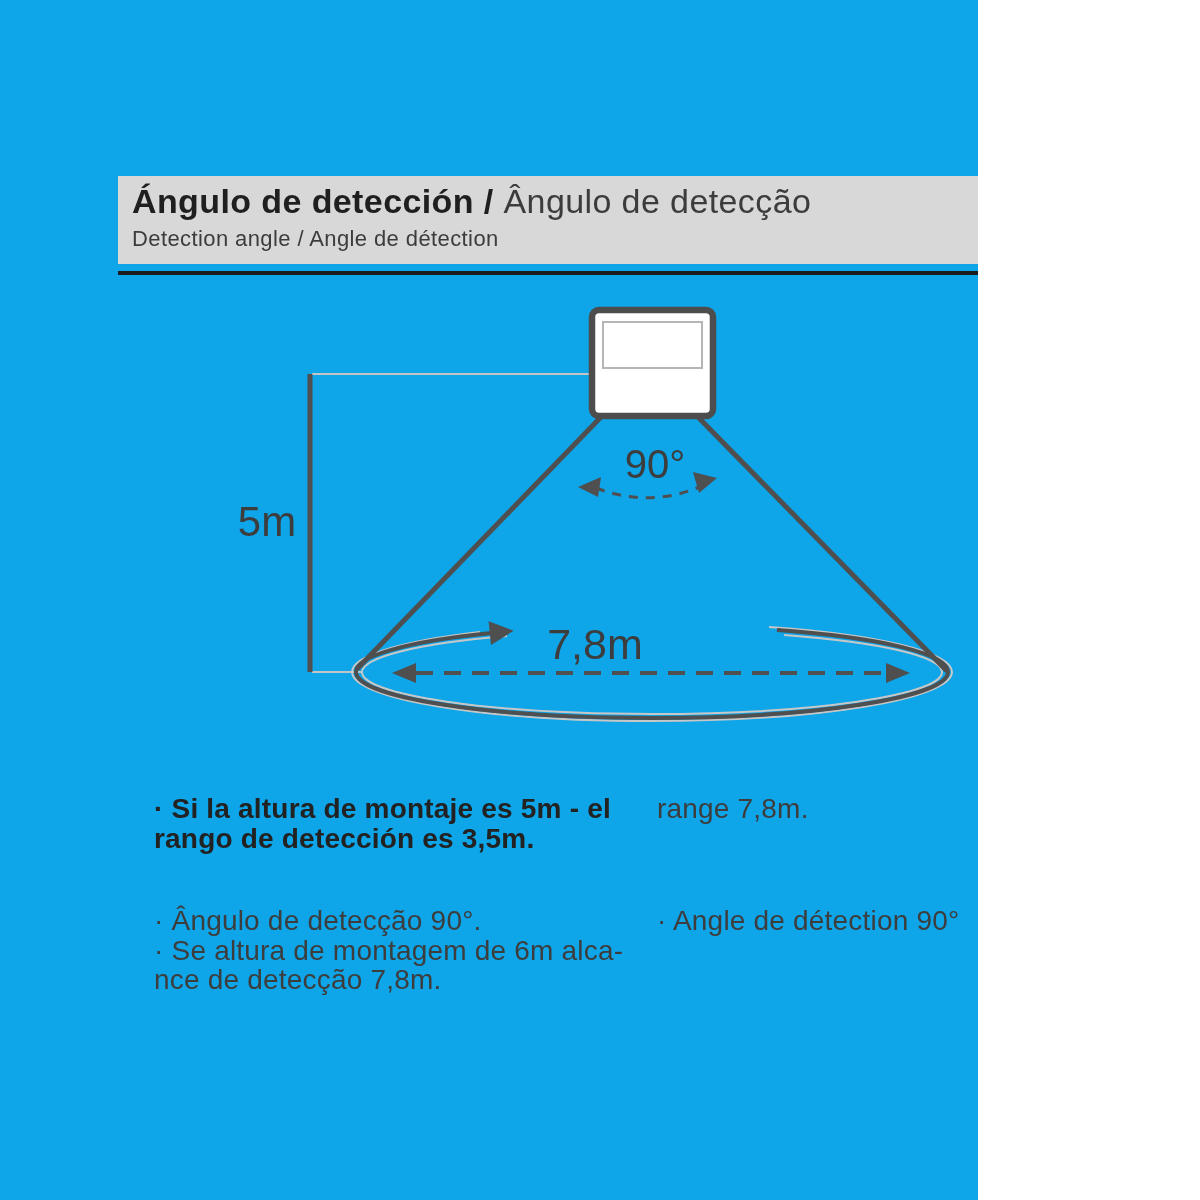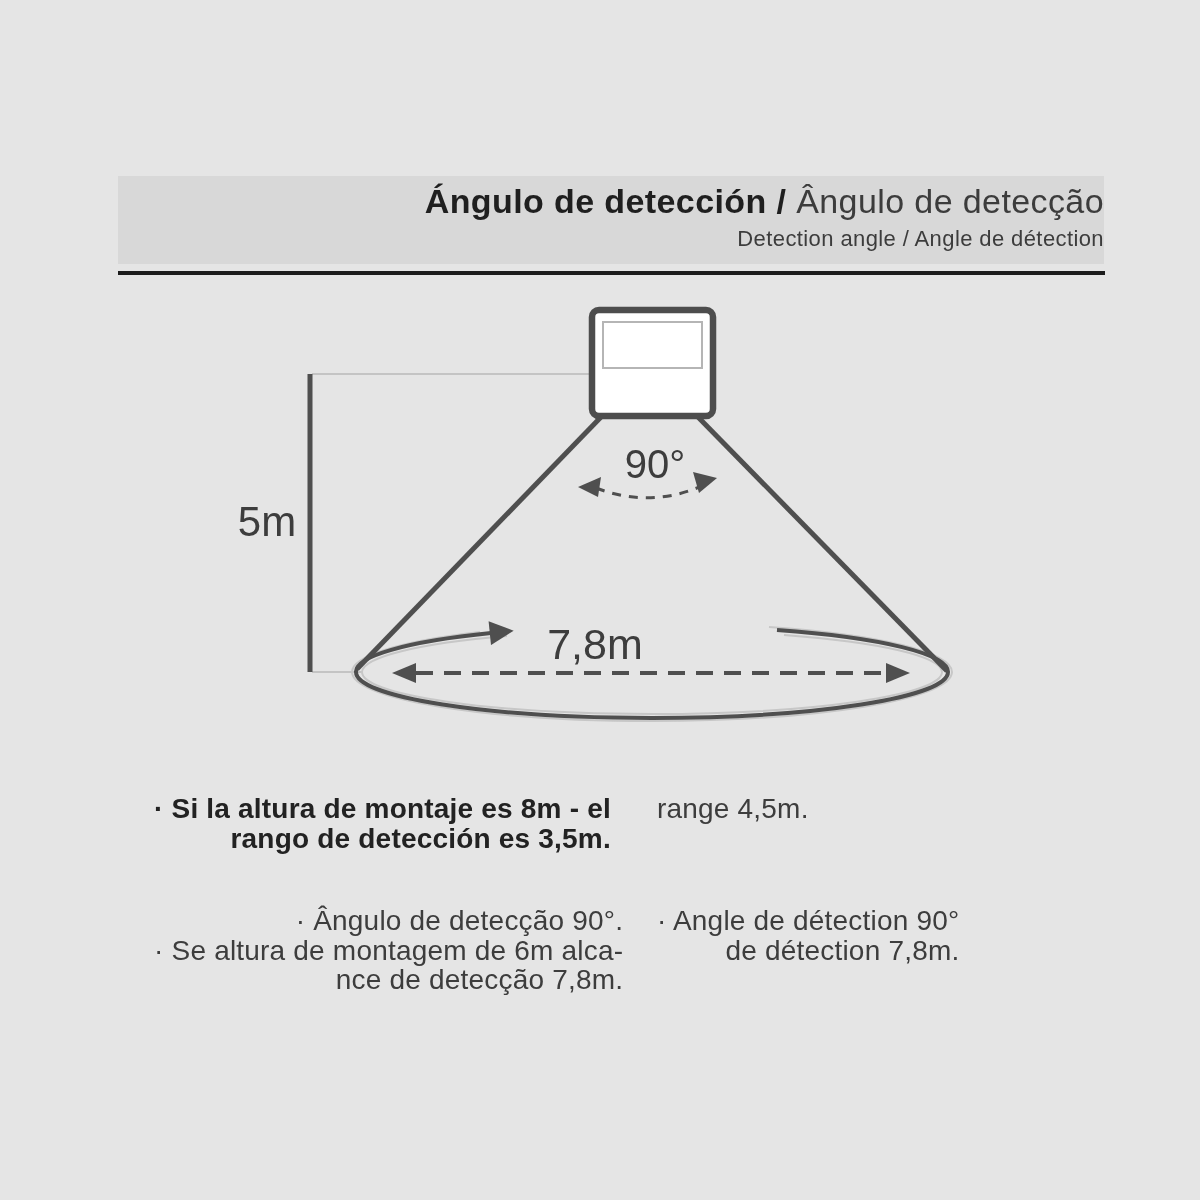--- a/index.html
+++ b/index.html
@@ -1,19 +1,18 @@
 <!DOCTYPE html>
 <html><head>
 <meta charset="utf-8">
 <style>
   html,body{margin:0;padding:0;background:#ffffff;}
   .page{
-    position:relative;width:1200px;height:1200px;background:#e5e5e5;overflow:hidden;
+    position:relative;width:978px;height:1200px;background:#0ea5e9;overflow:hidden;
     font-family:"Liberation Sans","DejaVu Sans",sans-serif;
-    text-align:right;
   }
   
   .header-bar{
     position:absolute;left:118px;top:176px;width:986px;height:88px;
     background:#d8d8d8;box-sizing:border-box;padding:6px 0 0 14px;
   }
   .header-line1{font-size:34px;line-height:38px;white-space:nowrap;}
   .header-line1 .t-bold{font-weight:700;color:#1f1f1f;letter-spacing:.4px;}
   .header-line1 .t-reg{font-weight:400;color:#3c3c3c;letter-spacing:.4px;}
   .header-line2{font-size:22px;line-height:38px;font-weight:400;color:#3c3c3c;letter-spacing:.4px;white-space:nowrap;}
@@ -75,29 +74,28 @@
     <path d="M 596 488 Q 651 509 704 485" fill="none" stroke="#4f4f4f" stroke-width="3" stroke-dasharray="9 8"></path>
     <polygon points="578,487 601,477 598,497" fill="#4f4f4f"></polygon>
     <polygon points="717,478 693,472 699,493" fill="#4f4f4f"></polygon>
 
     <text x="267" y="536" font-size="42" text-anchor="middle">5m</text>
     <text x="655" y="478" font-size="40" text-anchor="middle">90°</text>
     <text x="595" y="659" font-size="43" text-anchor="middle">7,8m</text>
   </svg>
 
   <div class="note bold note-es">
-    <div>· Si la altura de montaje es 8m - el</div>
+    <div>· Si la altura de montaje es 5m - el</div>
     <div>rango de detección es 3,5m.</div>
   </div>
   <div class="note note-pt">
     <div>· Ângulo de detecção 90°.</div>
     <div>· Se altura de montagem de 6m alca-</div>
     <div>nce de detecção 7,8m.</div>
   </div>
   <div class="note note-en">
-    <div>range 4,5m.</div>
+    <div>range 7,8m.</div>
   </div>
   <div class="note note-fr">
     <div>· Angle de détection 90°</div>
-    <div>de détection 7,8m.</div>
   </div>
 
 </div>
 
 </body></html>

